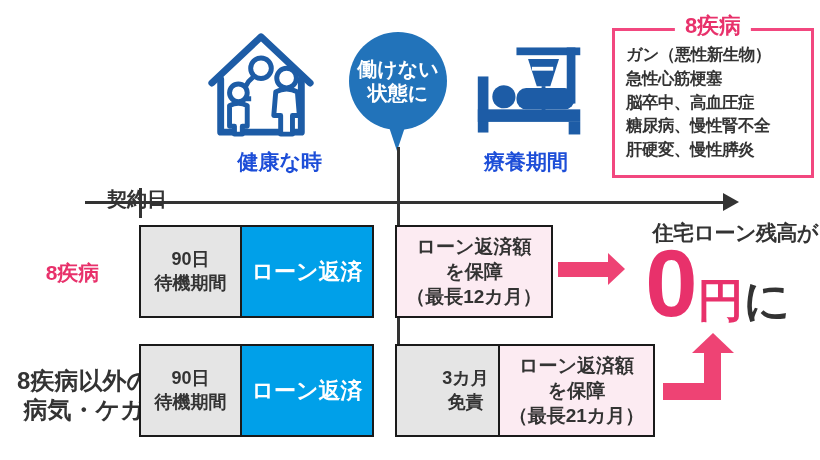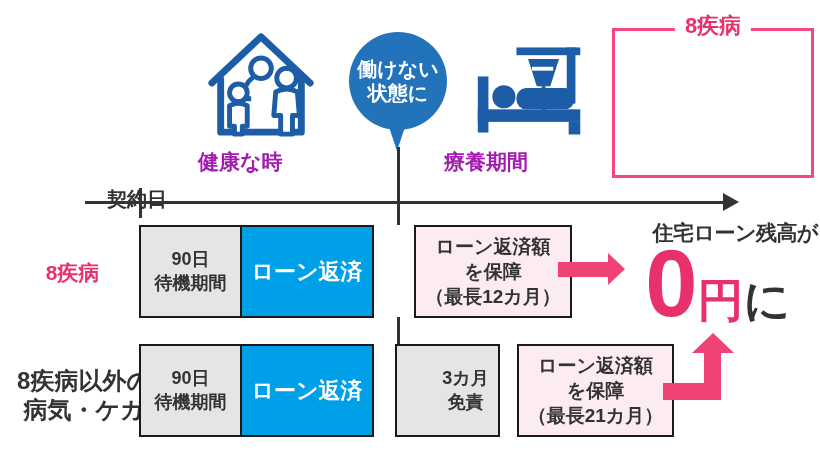--- a/index.html
+++ b/index.html
@@ -5,21 +5,21 @@
   html,body{margin:0;padding:0;background:#fff;}
   .canvas{
     position:relative;width:820px;height:460px;background:#ffffff;overflow:hidden;
     font-family:"Liberation Sans","DejaVu Sans",sans-serif;color:#333;
   }
   .abs{position:absolute;}
   .pre{white-space:pre-line;}
 
   
   .contract-label{left:98px;top:158px;width:78px;font-size:20px;font-weight:bold;color:#333;text-align:center;margin-top:28px;}
-  .stage-label{font-size:21px;font-weight:bold;color:#a21caf;text-align:left;}
+  .stage-label{font-size:21px;font-weight:bold;color:#1d4ed8;text-align:right;}
   .healthy-label{left:198px;top:148px;width:124px;}
   .recup-label{left:444px;top:148px;width:124px;}
 
   
   .house-icon{left:202px;top:22px;width:118px;height:122px;}
   .bed-icon{left:472px;top:38px;width:116px;height:104px;}
 
   
   .bubble{left:349px;top:32px;width:98px;height:98px;border-radius:50%;background:#2273ba;
           display:flex;align-items:center;justify-content:center;}
@@ -47,21 +47,21 @@
   .event-line-mid{left:397px;top:317px;width:3px;height:28px;background:#333;}
 
   
   .row-label-1{left:20px;top:259px;width:105px;font-size:21px;font-weight:bold;color:#e8316b;text-align:center;}
   .row-label-2{left:13px;top:366px;width:142px;font-size:24px;font-weight:bold;color:#333;
                text-align:center;line-height:1.22;}
   .cell{box-sizing:border-box;border:2.5px solid #1a1a1a;display:flex;align-items:center;
         justify-content:center;text-align:center;font-weight:bold;}
   .cell.light{background:#e5e5e5;color:#333;font-size:18px;line-height:1.3;}
   .cell.blue{background:#00a0e9;color:#fff;font-size:22px;}
-  .cell.pinkbg{background:#fcebf2;color:#333;font-size:19px;line-height:1.32;margin-left:19px;}
+  .cell.pinkbg{background:#fcebf2;color:#333;font-size:19px;line-height:1.32;}
   .row1{top:225px;height:93px;}
   .row2{top:344px;height:93px;}
   .c1{left:139px;width:103px;}
   .c2{left:240px;width:134px;}
   .r1c3{left:395px;width:158px;}
   .r2c3{left:395px;width:105px;padding-left:36px;}
   .r2c4{left:498px;width:157px;}
 
   
   .arrow-right-shaft{left:558px;top:262px;width:50px;height:15px;background:#ee4374;}
@@ -123,20 +123,27 @@
       <rect x="46" y="48" width="60" height="22" rx="10"></rect>
       <rect x="6" y="70" width="106" height="13"></rect>
       <rect x="100" y="83" width="12" height="13"></rect>
     </g>
     <rect x="62" y="26" width="22" height="4" fill="#ffffff"></rect>
   </svg>
   <div class="abs stage-label recup-label">療養期間</div>
 
   <div class="abs disease-box">
     <div class="disease-title">8疾病</div>
+    <div class="disease-list">
+      <div>ガン（悪性新生物）</div>
+      <div>急性心筋梗塞</div>
+      <div>脳卒中、高血圧症</div>
+      <div>糖尿病、慢性腎不全</div>
+      <div>肝硬変、慢性膵炎</div>
+    </div>
   </div>
 
   <div class="abs tl-line"></div>
   <div class="abs tl-arrowhead"></div>
   <div class="abs tl-tick"></div>
   <div class="abs event-line-upper"></div>
   <div class="abs event-line-mid"></div>
 
   <div class="abs row-label-1">8疾病</div>
   <div class="abs cell light row1 c1 pre">90日

